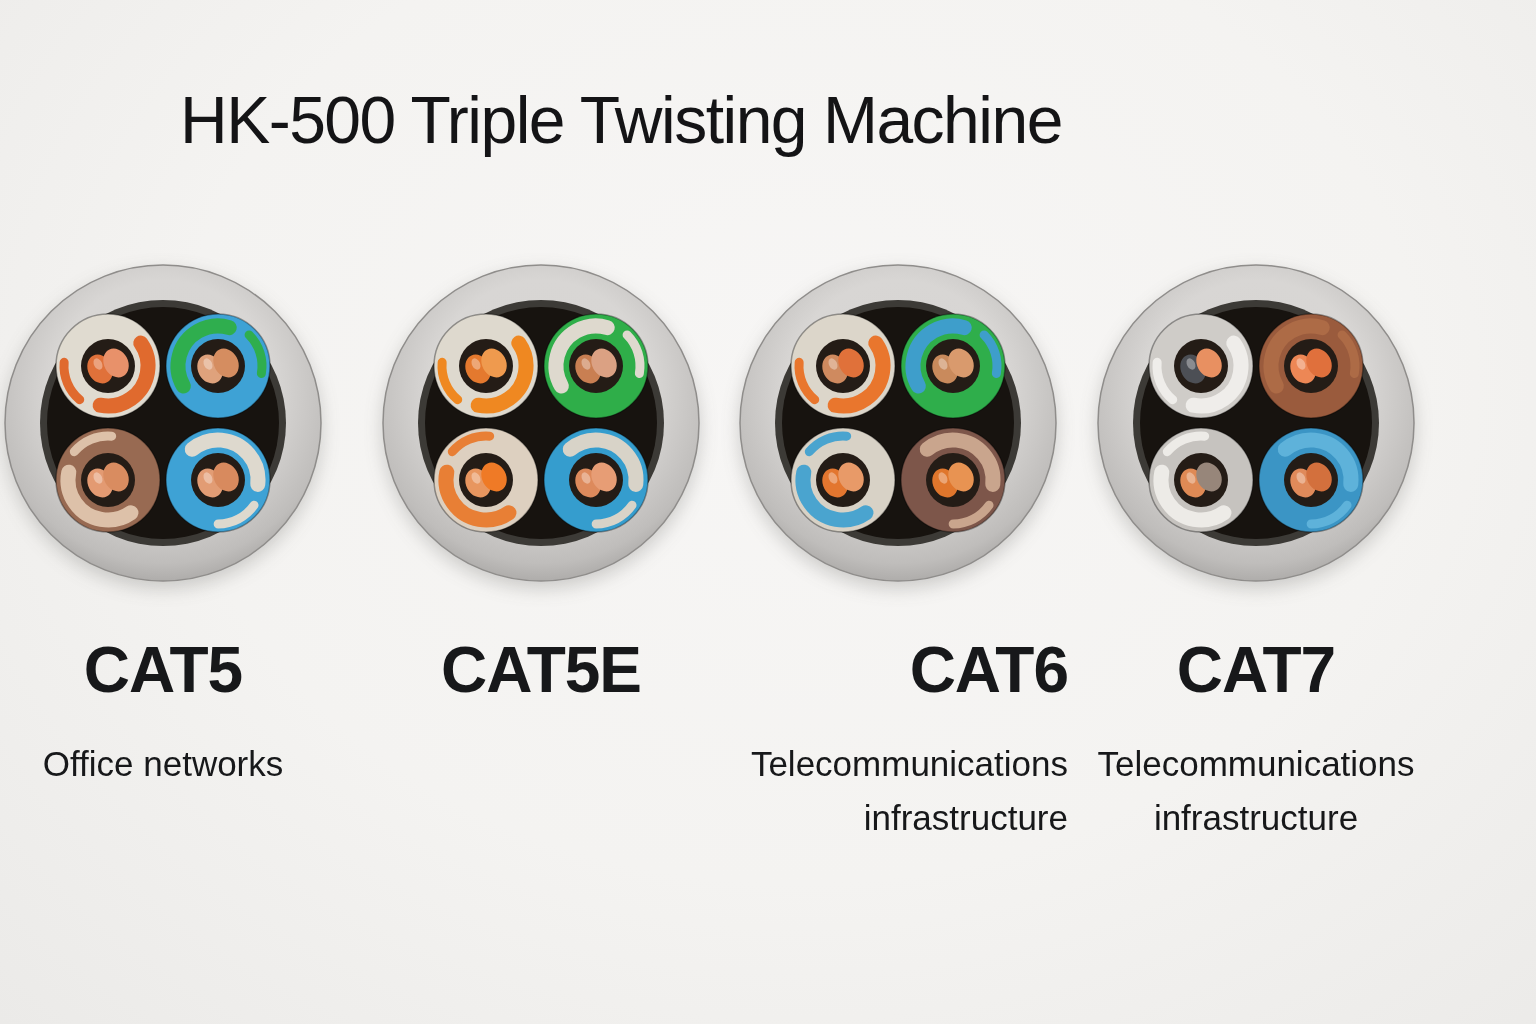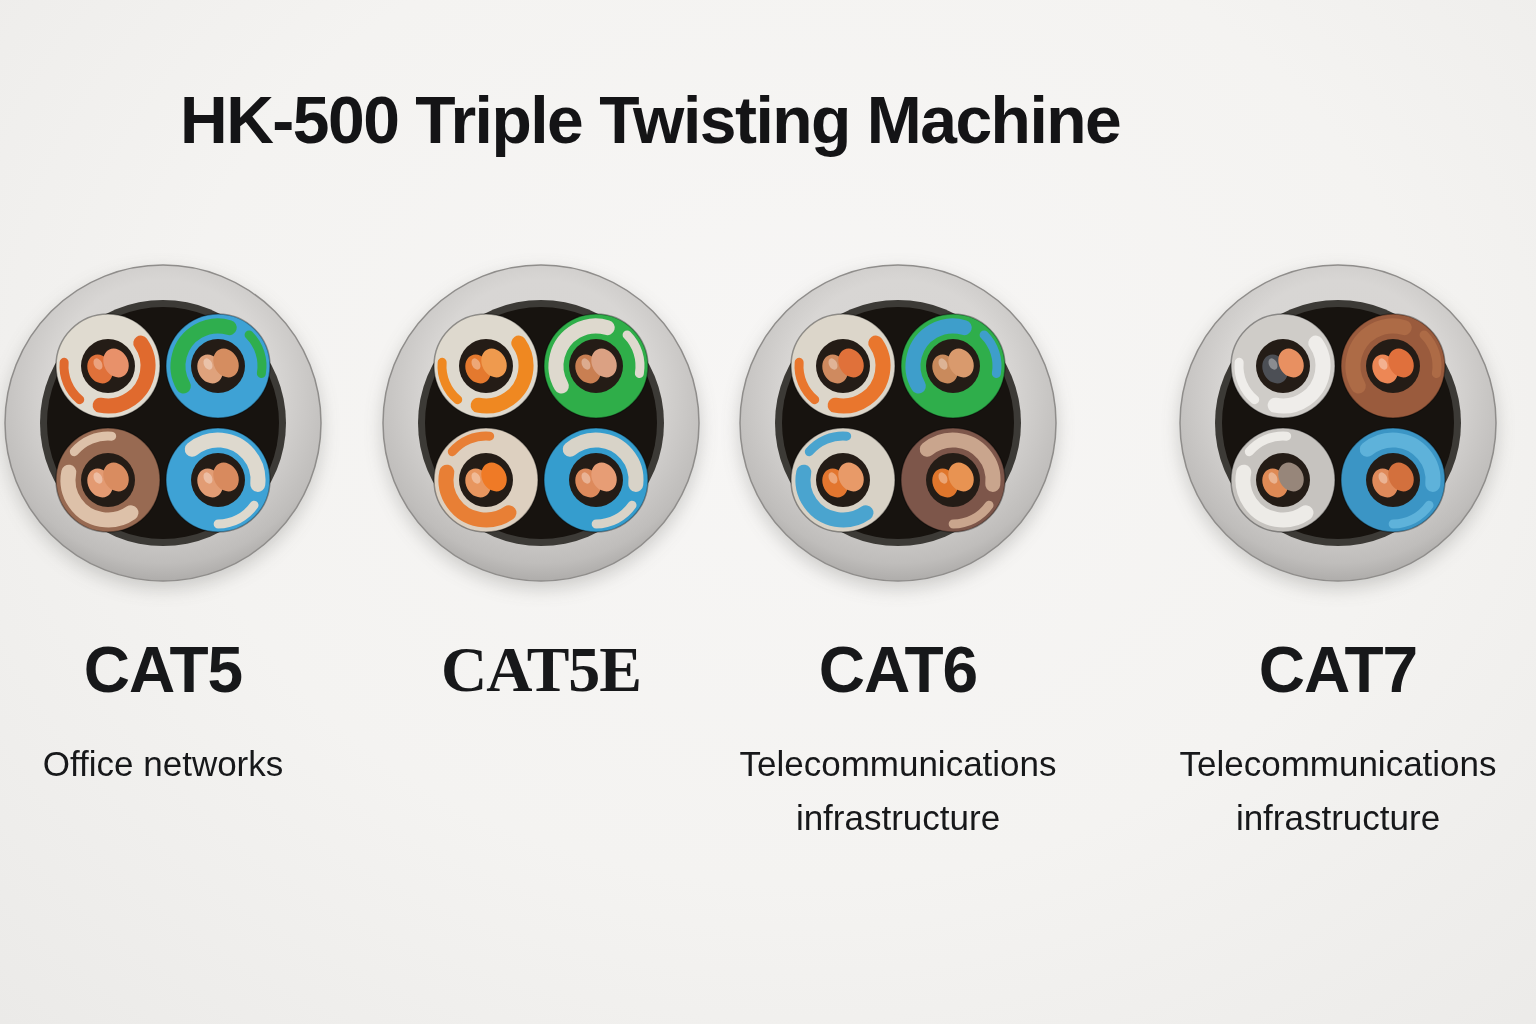--- a/index.html
+++ b/index.html
@@ -9,35 +9,35 @@
     background: radial-gradient(ellipse at 52% 38%, #f7f6f5 0%, #f4f3f1 55%, #ebeae8 100%);
     position: relative;
     overflow: hidden;
     color: #17181a;
   }
   .title {
     position: absolute;
     left: 180px;
     top: 82px;
     font-size: 66px;
-    font-weight: 700;
+    font-weight: 400;
     letter-spacing: -1.5px;
     color: #141416;
     white-space: nowrap;
   }
   .column {
     position: absolute;
     top: 263px;
     width: 340px;
     text-align: center;
   }
   .column.c0 { left: -7px; }
-  .column.c1 { left: 371px; font-family: Liberation Serif, serif; }
-  .column.c2 { left: 728px; }
-  .column.c3 { left: 1168px; }
+  .column.c1 { left: 371px; }
+  .column.c2 { left: 728px; text-align: right; }
+  .column.c3 { left: 1086px; }
   .cable {
     width: 320px;
     height: 320px;
     margin: 0 auto;
   }
   .cable svg { filter: drop-shadow(0 7px 9px rgba(60,58,55,0.22)); }
   .cat-name {
     margin-top: 50px;
     font-size: 64px;
     font-weight: 700;

